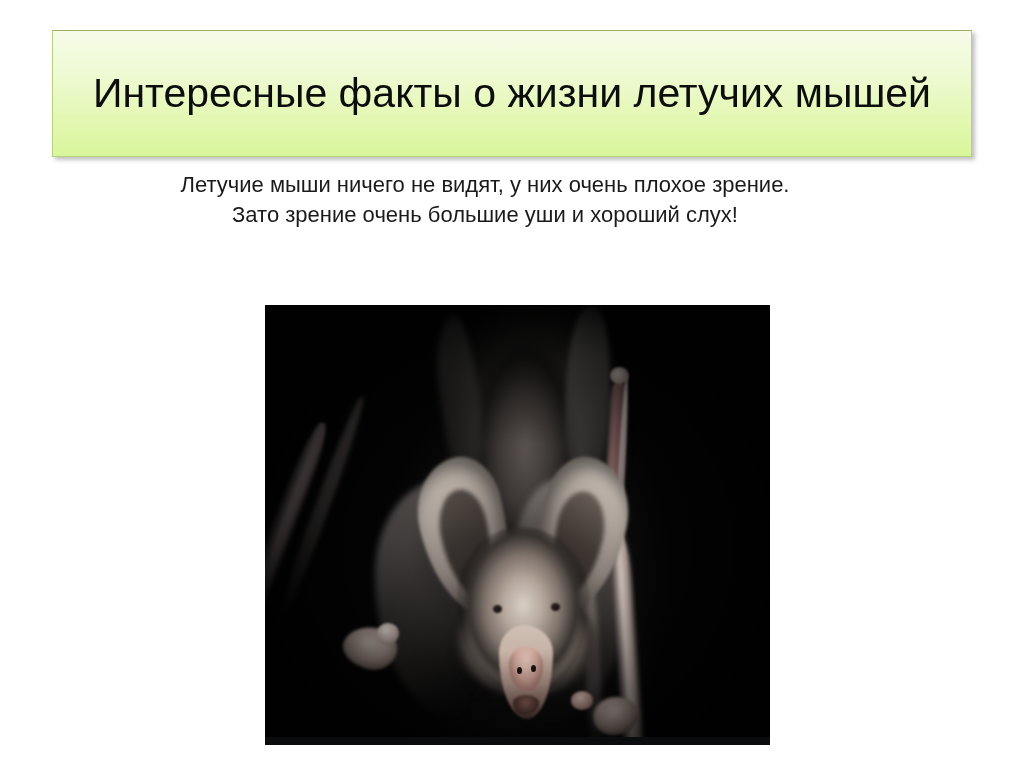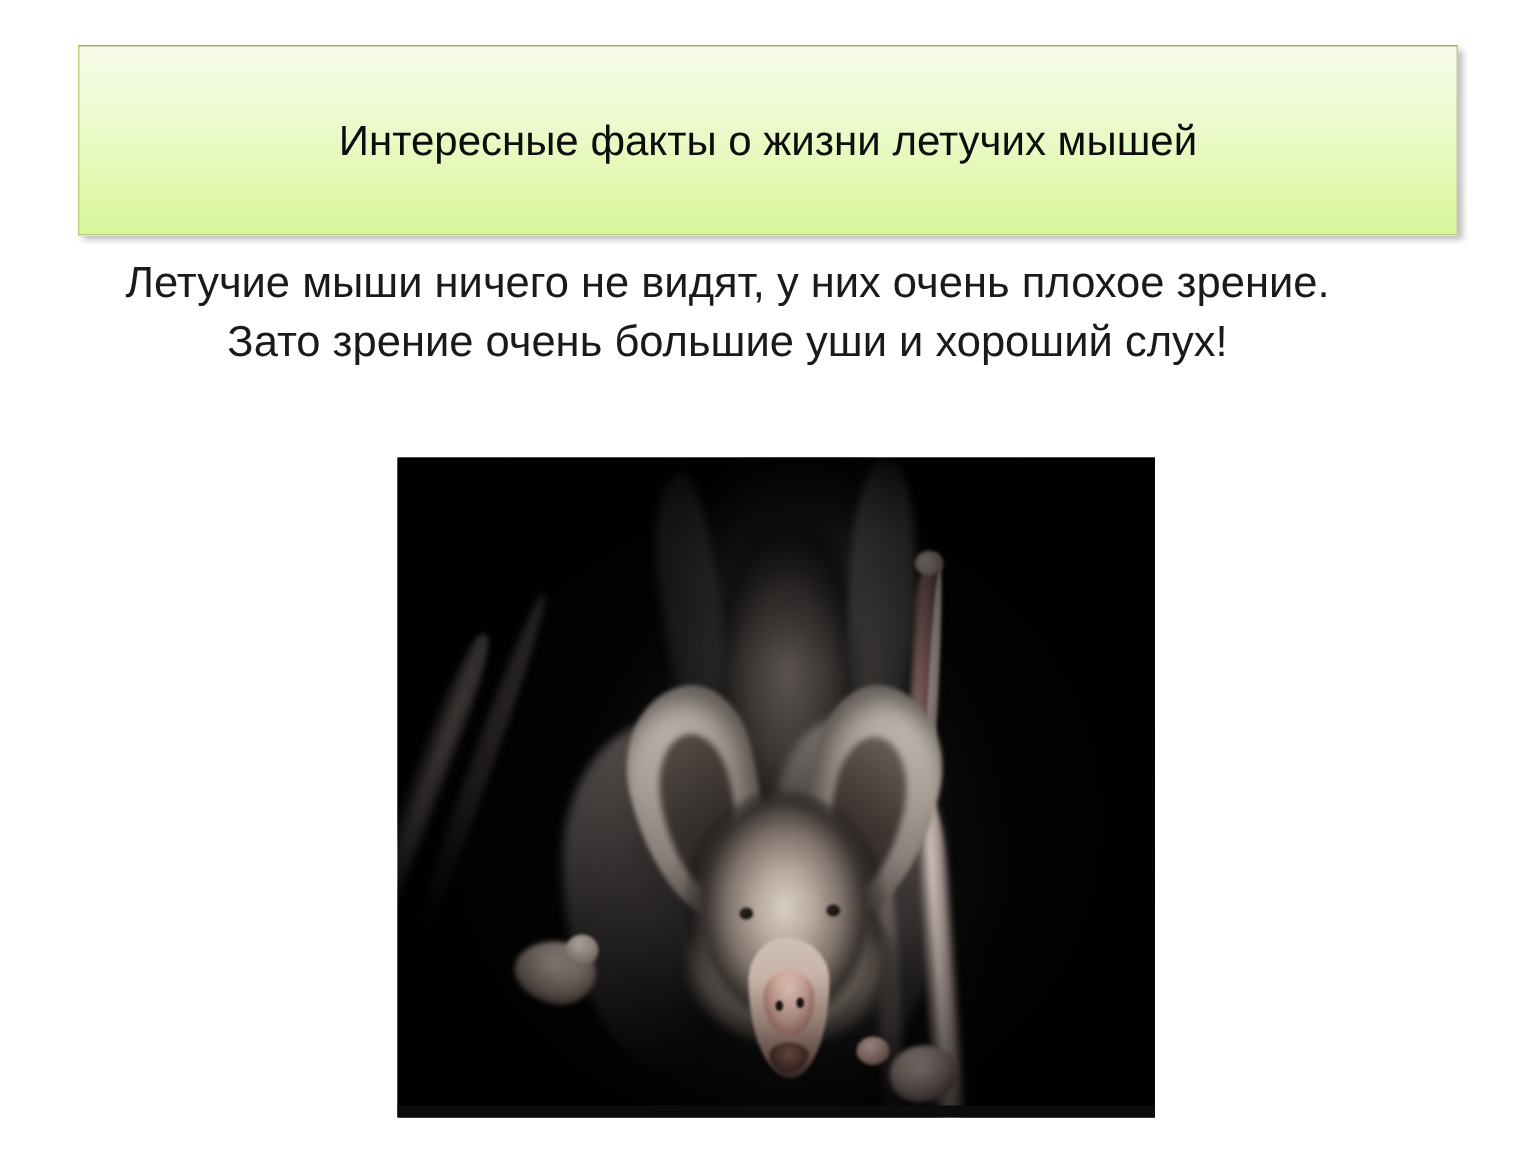--- a/index.html
+++ b/index.html
@@ -26,37 +26,37 @@
     box-sizing: border-box;
     background: linear-gradient(to bottom, #f6fbe9 0%, #eefad2 35%, #e3f8b2 72%, #d8f69b 100%);
     border: 1px solid #b9cf7e;
     border-top-color: #9bb05f;
     box-shadow: 3px 3px 4px rgba(120,120,120,0.45);
     display: flex;
     align-items: center;
     justify-content: center;
   }
   .title-text {
-    font-size: 28px;
+    font-size: 41px;
     line-height: 1.20;
     color: #0d0d0d;
     text-align: center;
     letter-spacing: 0px;
     width: 880px;
     font-weight: 400;
   }
 
   
   .body-text {
     position: absolute;
     left: 40px;
     top: 170px;
     width: 890px;
     text-align: center;
-    font-size: 29px;
+    font-size: 22px;
     line-height: 1.36;
     color: #1a1a1a;
     font-weight: 400;
   }
   .body-line {
     display: block;
     white-space: nowrap;
   }
 
   

